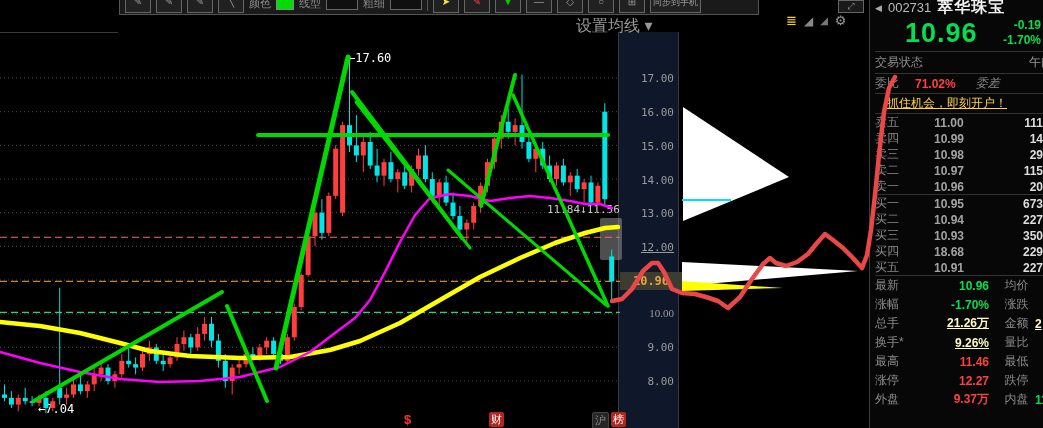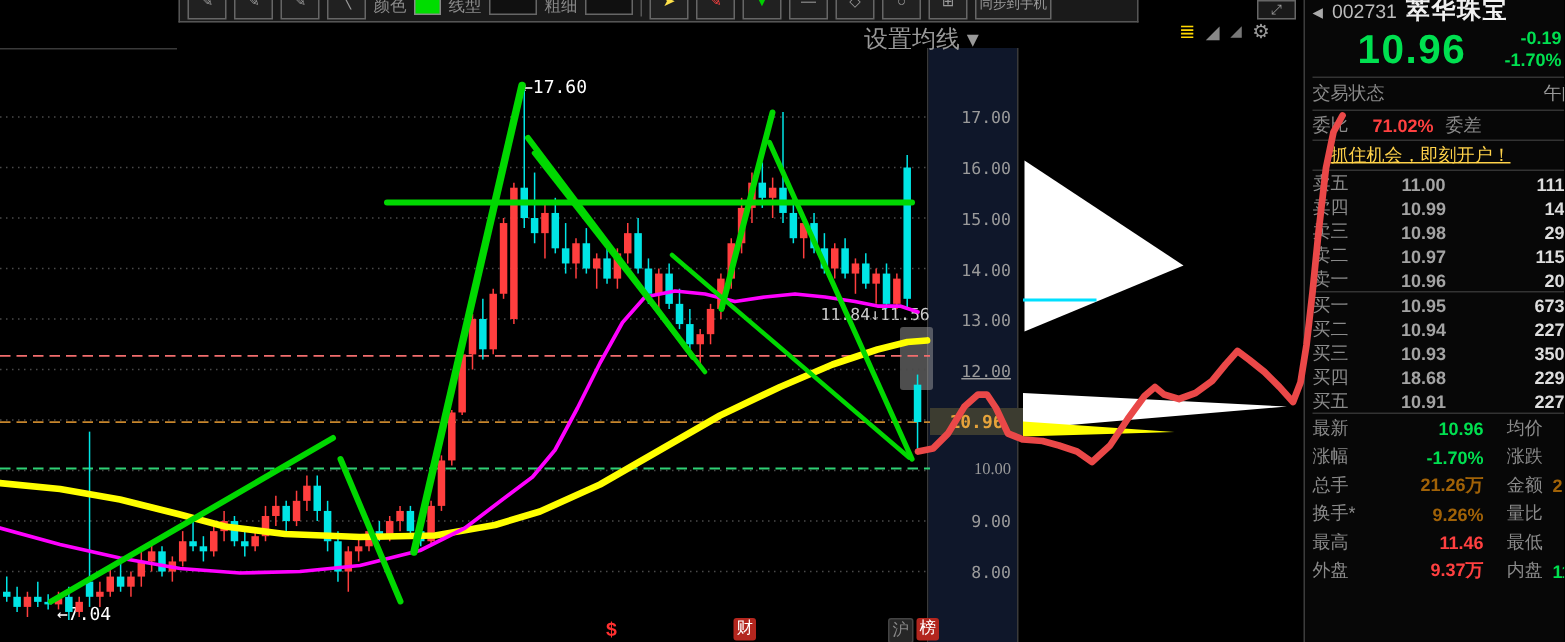--- a/index.html
+++ b/index.html
@@ -48,31 +48,31 @@
   .qcode{color:#bbb;font-size:13px;}
   .qname{color:#f0f0f0;font-size:16px;font-weight:bold;letter-spacing:1px;}
   .qprice{height:36px;display:flex;align-items:center;}
   .qbig{color:#00e050;font-size:27px;font-weight:bold;margin-left:30px;letter-spacing:1px;}
   .qchg{margin-left:auto;margin-right:2px;text-align:right;color:#00e050;font-size:12px;line-height:15px;font-weight:bold;}
   .qsep{border-top:1px solid #333;}
   .qrow{height:20px;display:flex;align-items:center;white-space:nowrap;}
   .glabel{color:#8a8a8a;}
   .qstatusv{margin-left:auto;margin-right:-10px;color:#999;}
   .weibiv{color:#ff4040;font-weight:bold;margin-left:16px;}
-  .weicha{color:#8a8a8a;margin-left:8px;}
+  .weicha{color:#8a8a8a;margin-left:20px;font-style:italic;}
   .qbanner{height:19px;line-height:19px;color:#ffd24a;text-decoration:underline;padding-left:12px;
            font-size:12px;white-space:nowrap;}
   .orow{height:16px;display:grid;grid-template-columns:40px 68px 60px;align-items:center;}
   .orow .op{text-align:center;color:#a3a3a3;font-weight:bold;}
   .orow .ov{text-align:right;color:#ddd;font-weight:bold;}
   .srow{height:19px;display:grid;grid-template-columns:42px 72px 46px 40px;align-items:center;}
   .srow .sv{text-align:right;font-weight:bold;}
   .srow .sl2{padding-left:9px;color:#8a8a8a;text-align:center;}
   .srow .sv2{font-weight:bold;}
-  .c-green{color:#00e050;}.c-red{color:#ff4040;}.c-white{color:#a16207;}
+  .c-green{color:#00e050;}.c-red{color:#ff4040;}.c-white{color:#fef9c3;text-decoration:underline;}
 </style>
 </head>
 <body>
 
 <div class="screen">
 
   <div class="hline" style="left:0;top:32px;width:118px;"></div>
   <div class="vline" style="left:618px;top:32px;height:396px;"></div>
   <div class="vline" style="left:678px;top:32px;height:396px;"></div>
 
@@ -246,20 +246,26 @@
           <div class="srow">
             <span class="glabel">换手*</span>
             <span class="sv c-white">9.26%</span>
             <span class="sl2">量比</span>
             <span class="sv2 c-white"></span>
           </div>
           <div class="srow">
             <span class="glabel">最高</span>
             <span class="sv c-red">11.46</span>
             <span class="sl2">最低</span>
+            <span class="sv2 c-white"></span>
+          </div>
+          <div class="srow">
+            <span class="glabel">涨停</span>
+            <span class="sv c-red">12.27</span>
+            <span class="sl2">跌停</span>
             <span class="sv2 c-white"></span>
           </div>
           <div class="srow">
             <span class="glabel">外盘</span>
             <span class="sv c-red">9.37万</span>
             <span class="sl2">内盘</span>
             <span class="sv2 c-green">11</span>
           </div>
         </div>
     </div>

